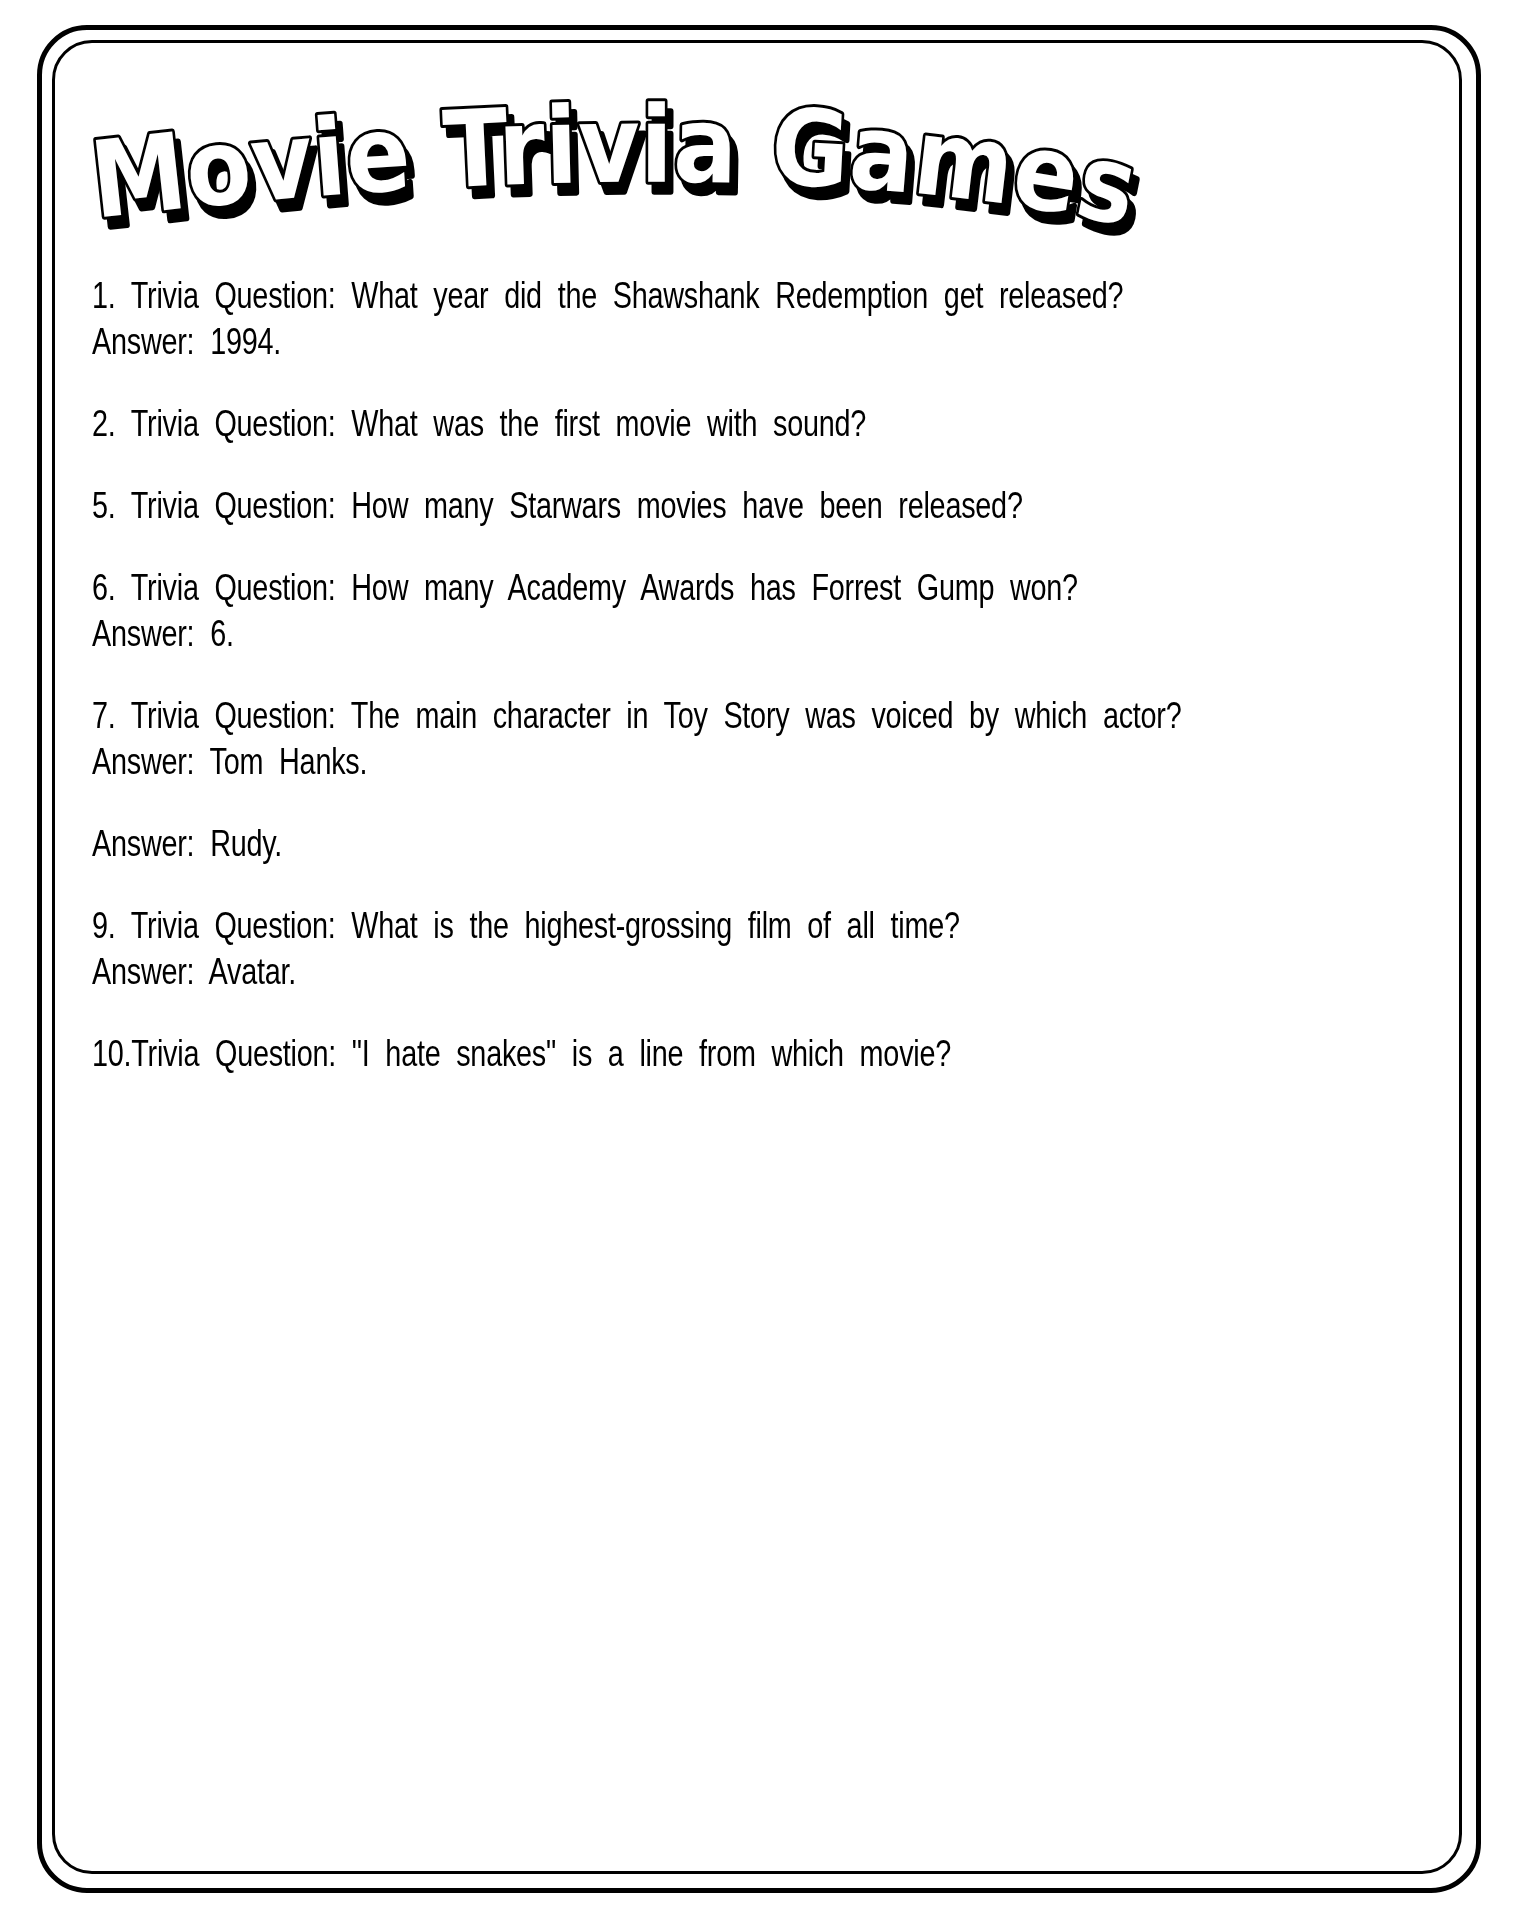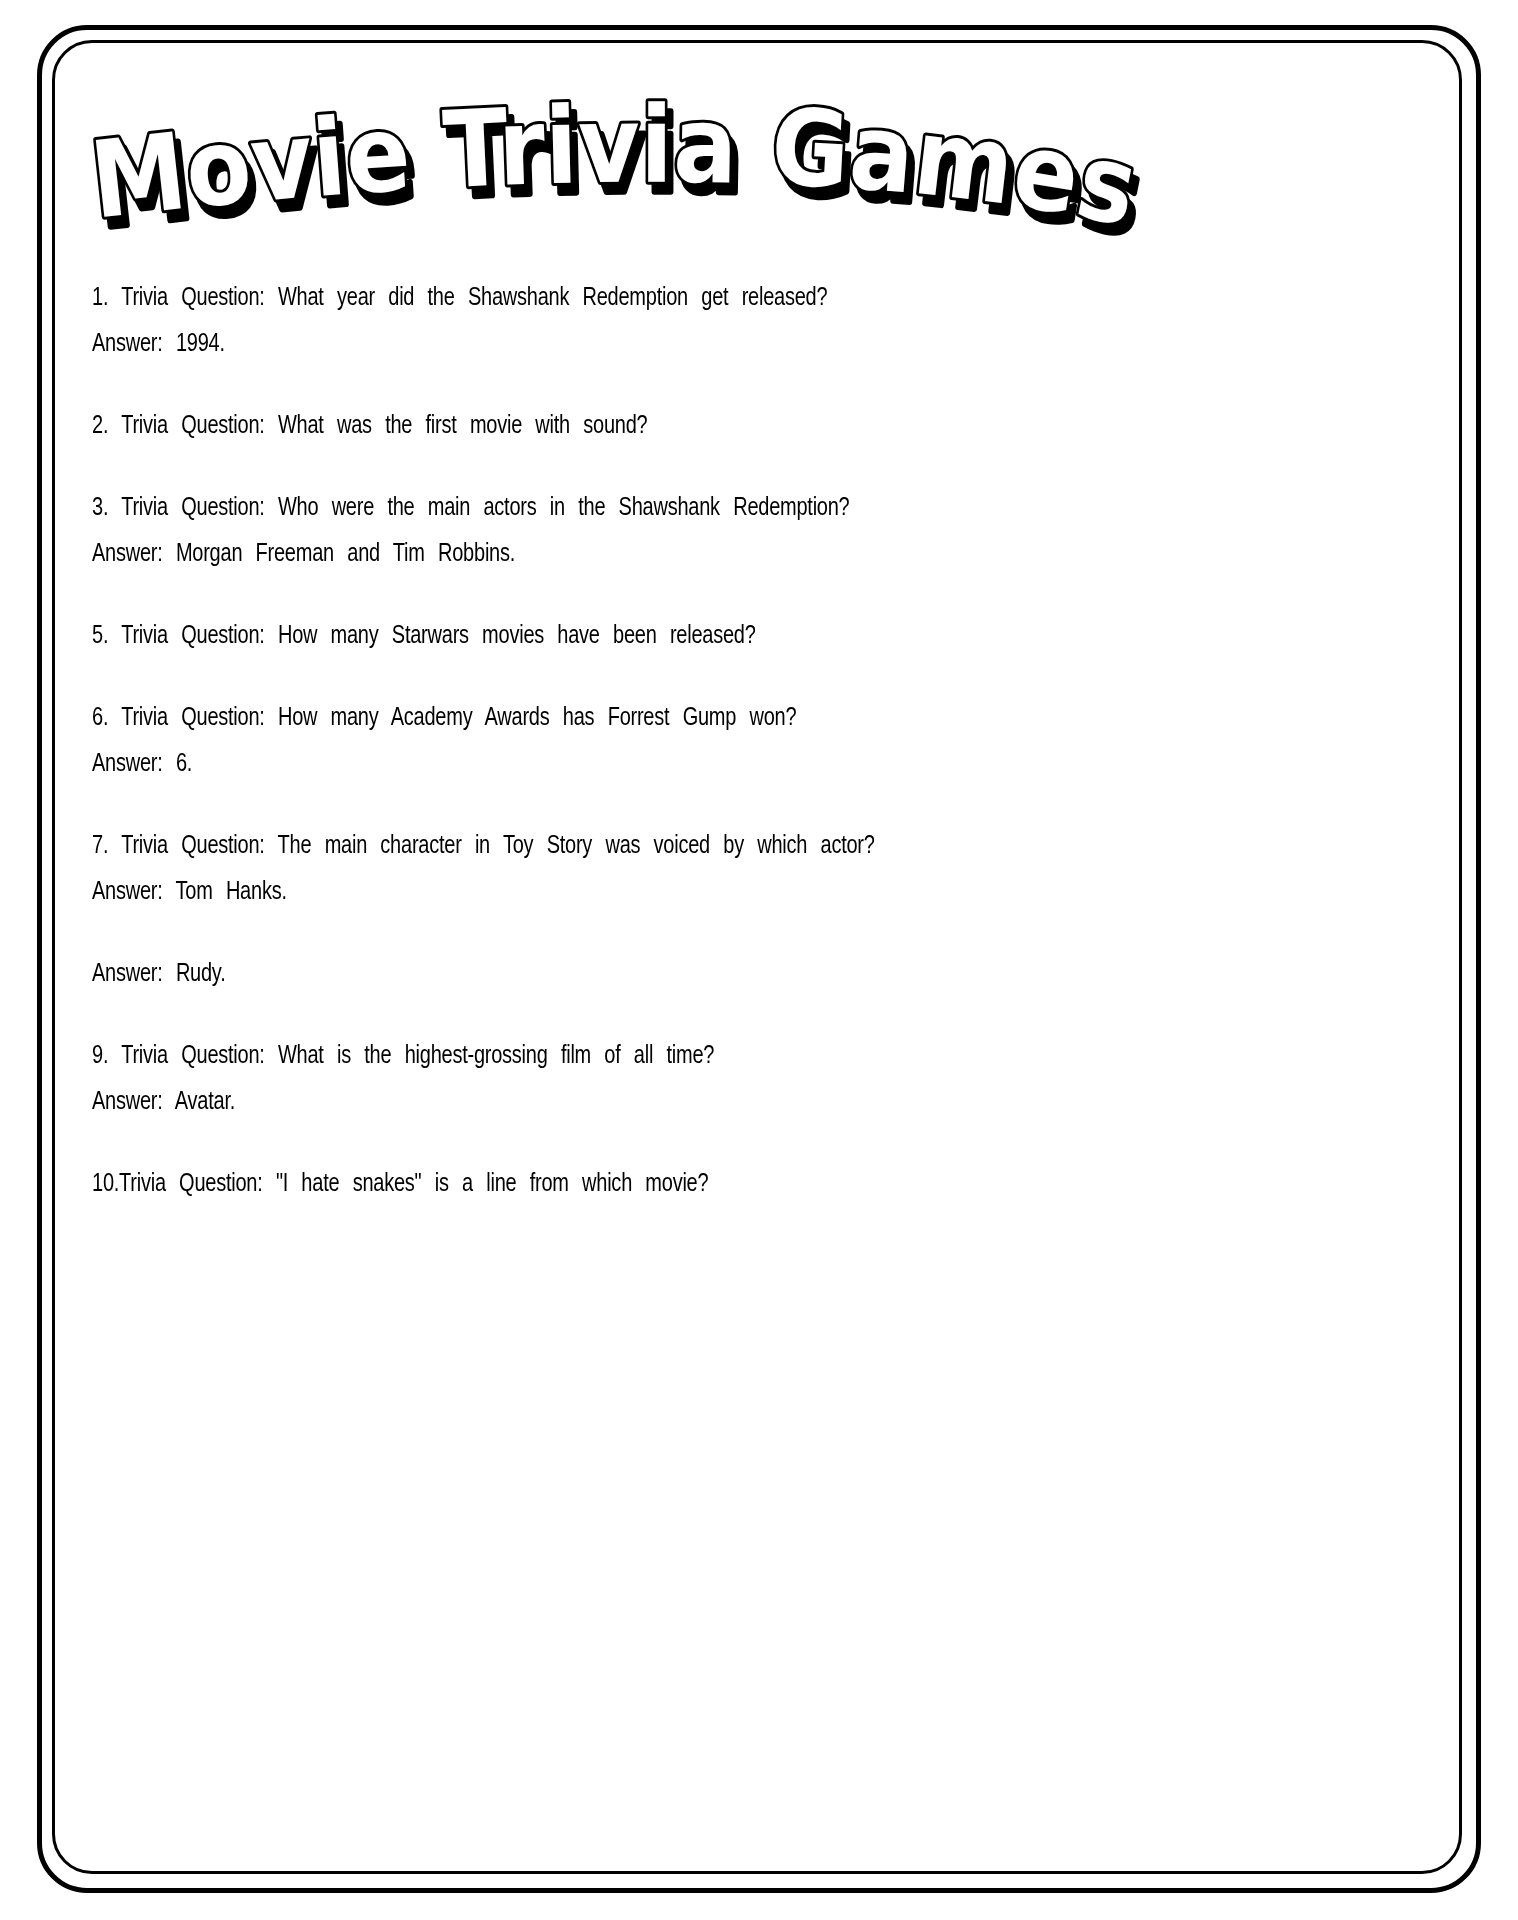--- a/index.html
+++ b/index.html
@@ -47,21 +47,21 @@
   .qa-list {
     margin-top: 14px;
   }
   .qa-block {
     margin-bottom: 36px;
   }
   .line {
     height: 46px;
     line-height: 46px;
     white-space: nowrap;
-    font-size: 25px;
+    font-size: 36px;
     letter-spacing: -0.3px;
   }
   .cond {
     display: inline-block;
     transform: scaleX(0.80);
     transform-origin: 0 50%;
     white-space: nowrap;
     word-spacing: 10px;
   }
 </style>
@@ -93,24 +93,20 @@
 
     <div class="qa-block">
       <div class="line"><span class="cond"><span>1. Trivia Question:</span> <span>What year did the Shawshank Redemption get released?</span></span></div>
       <div class="line"><span class="cond"><span>Answer:</span> <span>1994.</span></span></div>
     </div>
 
     <div class="qa-block">
       <div class="line"><span class="cond"><span>2. Trivia Question:</span> <span>What was the first movie with sound?</span></span></div>
     </div>
 
-    <div class="qa-block">
-      <div class="line"><span class="cond"><span>3. Trivia Question:</span> <span>Who were the main actors in the Shawshank Redemption?</span></span></div>
-      <div class="line"><span class="cond"><span>Answer:</span> <span>Morgan Freeman and Tim Robbins.</span></span></div>
-    </div>
 
 
     <div class="qa-block">
       <div class="line"><span class="cond"><span>5. Trivia Question:</span> <span>How many Starwars movies have been released?</span></span></div>
     </div>
 
     <div class="qa-block">
       <div class="line"><span class="cond"><span>6. Trivia Question:</span> <span>How many Academy Awards has Forrest Gump won?</span></span></div>
       <div class="line"><span class="cond"><span>Answer:</span> <span>6.</span></span></div>
     </div>

